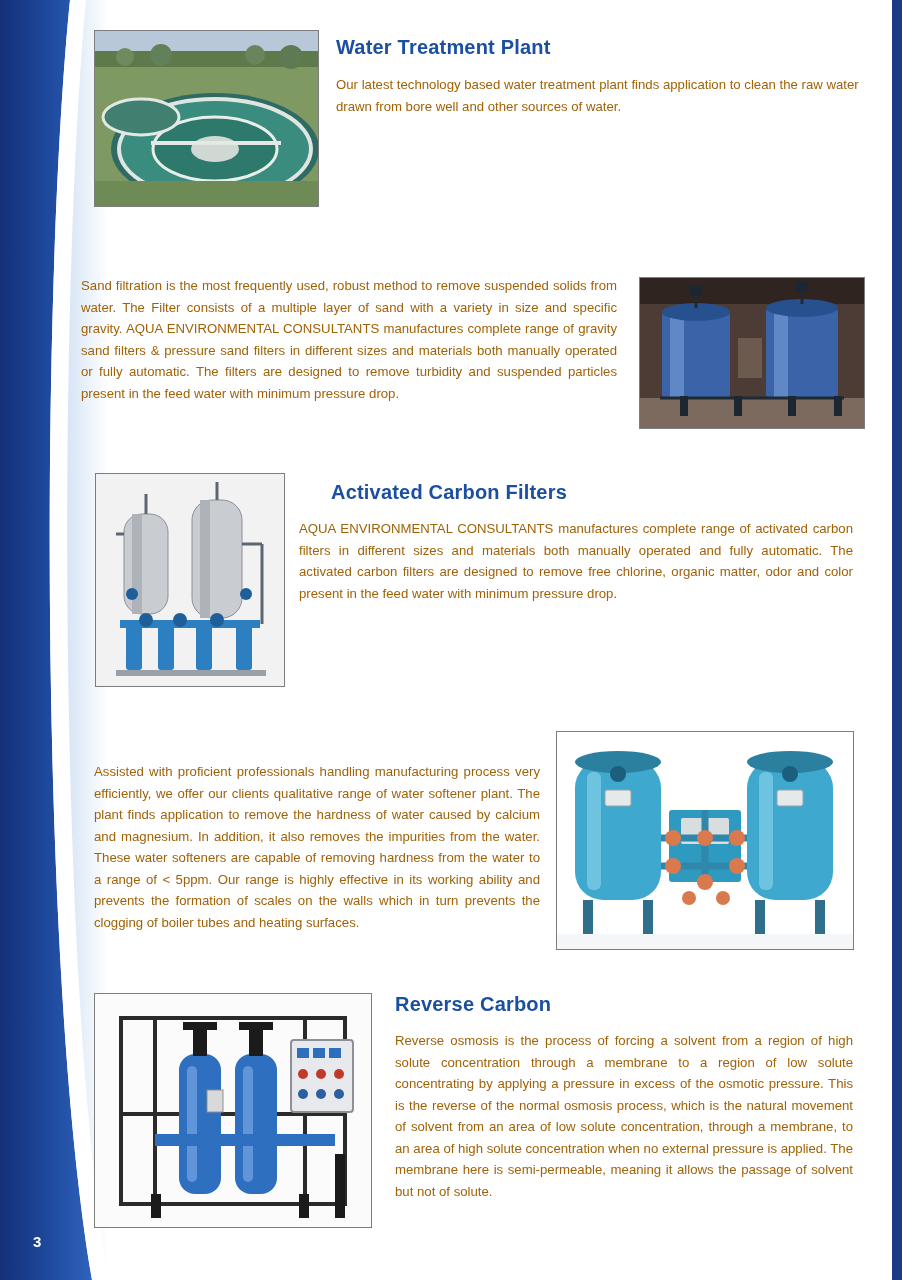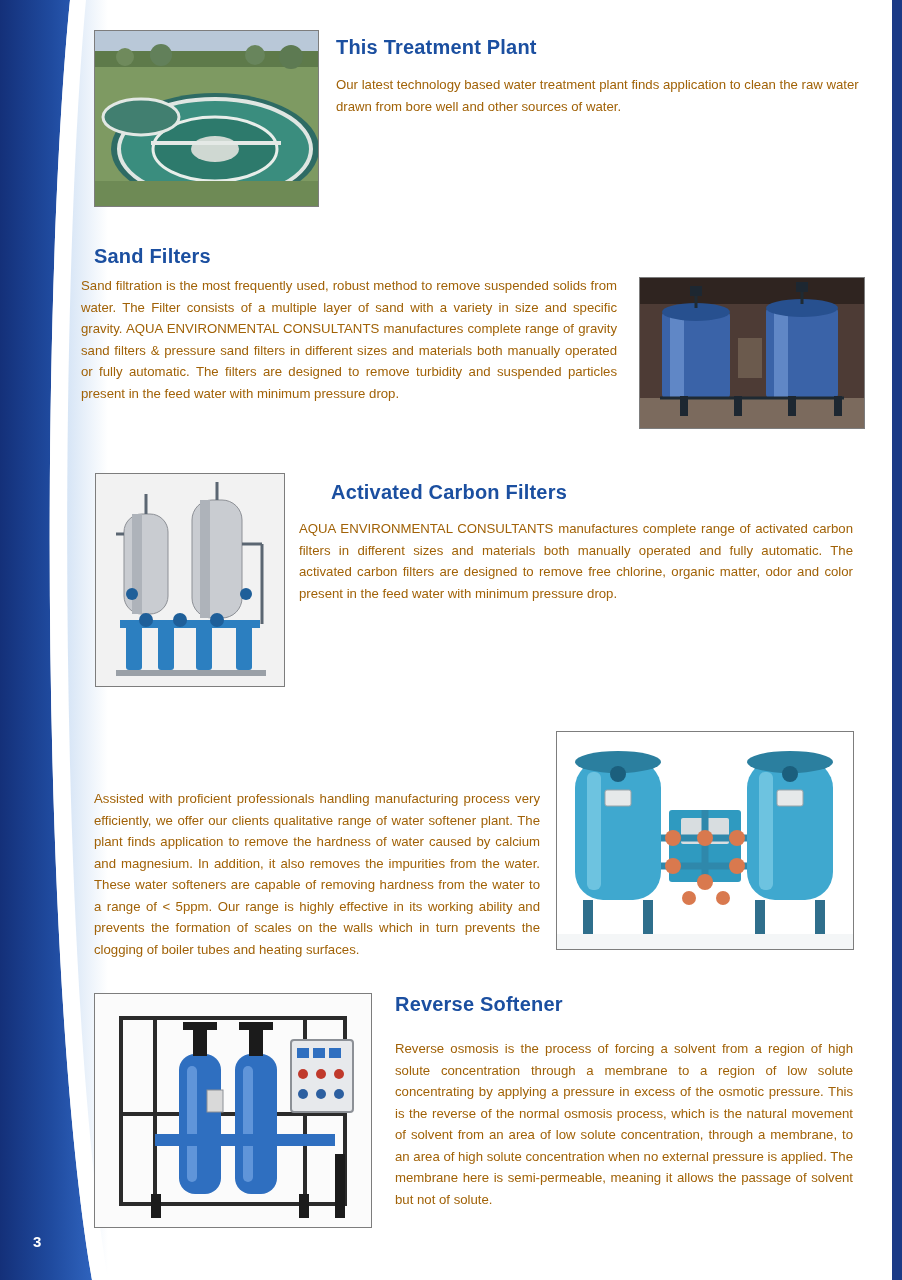--- a/index.html
+++ b/index.html
@@ -99,25 +99,25 @@
 
   #blk-sand-title { position:absolute; left:94px;  top:245px; width:400px; }
   #blk-sand-text  { position:absolute; left:81px;  top:275px; width:536px; }
   #ph-sand        { left:639px; top:277px; width:224px; height:150px; }
 
   #blk-acf-title  { position:absolute; left:299px; top:481px; width:500px;margin-left:32px; }
   #blk-acf-text   { position:absolute; left:299px; top:518px; width:554px; }
   #ph-acf         { left:95px;  top:473px; width:188px; height:212px; }
 
   #blk-ws-title   { position:absolute; left:94px;  top:727px; width:440px; }
-  #blk-ws-text    { position:absolute; left:94px;  top:761px; width:446px;margin-top:27px; }
+  #blk-ws-text    { position:absolute; left:94px;  top:761px; width:446px; }
   #ph-ws          { left:556px; top:731px; width:296px; height:217px; }
 
   #blk-ro-title   { position:absolute; left:395px; top:993px; width:460px; }
-  #blk-ro-text    { position:absolute; left:395px; top:1030px; width:458px;margin-top:8px; }
+  #blk-ro-text    { position:absolute; left:395px; top:1030px; width:458px; }
   #ph-ro          { left:94px;  top:993px; width:276px; height:233px; }
 </style>
 </head>
 <body>
 
 <div class="page">
 
   <div class="left-band">
     <svg width="108" height="1280" viewBox="0 0 108 1280" xmlns="http://www.w3.org/2000/svg">
       <defs>
@@ -158,24 +158,23 @@
         <rect x="56" y="110" width="130" height="4" fill="#e4e9e6"></rect>
         <ellipse cx="46" cy="86" rx="38" ry="18" fill="#417f70" stroke="#e2e8e4" stroke-width="3"></ellipse>
         <rect x="0" y="150" width="223" height="25" fill="#6e8a55"></rect>
         <circle cx="30" cy="26" r="9" fill="#6f8a5c"></circle>
         <circle cx="66" cy="24" r="11" fill="#62805a"></circle>
         <circle cx="160" cy="24" r="10" fill="#68855c"></circle>
         <circle cx="196" cy="26" r="12" fill="#5d7a52"></circle>
       </svg>
     </div>
 
-    <h2 class="sec-title" id="blk-wtp-title">This Treatment Plant</h2>
+    <h2 class="sec-title" id="blk-wtp-title">Water Treatment Plant</h2>
     <p class="body-text left" id="blk-wtp-text">Our latest technology based water treatment plant finds application to clean the raw water drawn from bore well and other sources of water.</p>
 
-    <h2 class="sec-title" id="blk-sand-title">Sand Filters</h2>
     <p class="body-text" id="blk-sand-text">Sand filtration is the most frequently used, robust method to remove suspended solids from water. The Filter consists of a multiple layer of sand with a variety in size and specific gravity. AQUA ENVIRONMENTAL CONSULTANTS manufactures complete range of gravity sand filters &amp; pressure sand filters in different sizes and materials both manually operated or fully automatic. The filters are designed to remove turbidity and suspended particles present in the feed water with minimum pressure drop.</p>
 
     <div class="photo" id="ph-sand">
       <svg viewBox="0 0 224 150" preserveAspectRatio="none" xmlns="http://www.w3.org/2000/svg">
         <rect width="224" height="150" fill="#4d3b35"></rect>
         <rect y="0" width="224" height="26" fill="#2f2420"></rect>
         <rect y="120" width="224" height="30" fill="#7b6a5d"></rect>
         <g fill="#3a63a8">
           <rect x="22" y="34" width="68" height="86" rx="4"></rect>
           <rect x="126" y="30" width="72" height="90" rx="4"></rect>
@@ -335,17 +334,17 @@
         </g>
         <g fill="#1b1b1b">
           <rect x="56" y="200" width="10" height="24"></rect>
           <rect x="204" y="200" width="10" height="24"></rect>
           <rect x="240" y="160" width="10" height="64"></rect>
         </g>
         <rect x="112" y="96" width="16" height="22" fill="#d9d9d9" stroke="#8c9096" stroke-width="1"></rect>
       </svg>
     </div>
 
-    <h2 class="sec-title" id="blk-ro-title">Reverse Softener</h2>
+    <h2 class="sec-title" id="blk-ro-title">Reverse Carbon</h2>
     <p class="body-text" id="blk-ro-text">Reverse osmosis is the process of forcing a solvent from a region of high solute concentration through a membrane to a region of low solute concentrating by applying a pressure in excess of the osmotic pressure. This is the reverse of the normal osmosis process, which is the natural movement of solvent from an area of low solute concentration, through a membrane, to an area of high solute concentration when no external pressure is applied. The membrane here is semi-permeable, meaning it allows the passage of solvent but not of solute.</p>
 
   </div>
 </div>
 
 </body></html>

